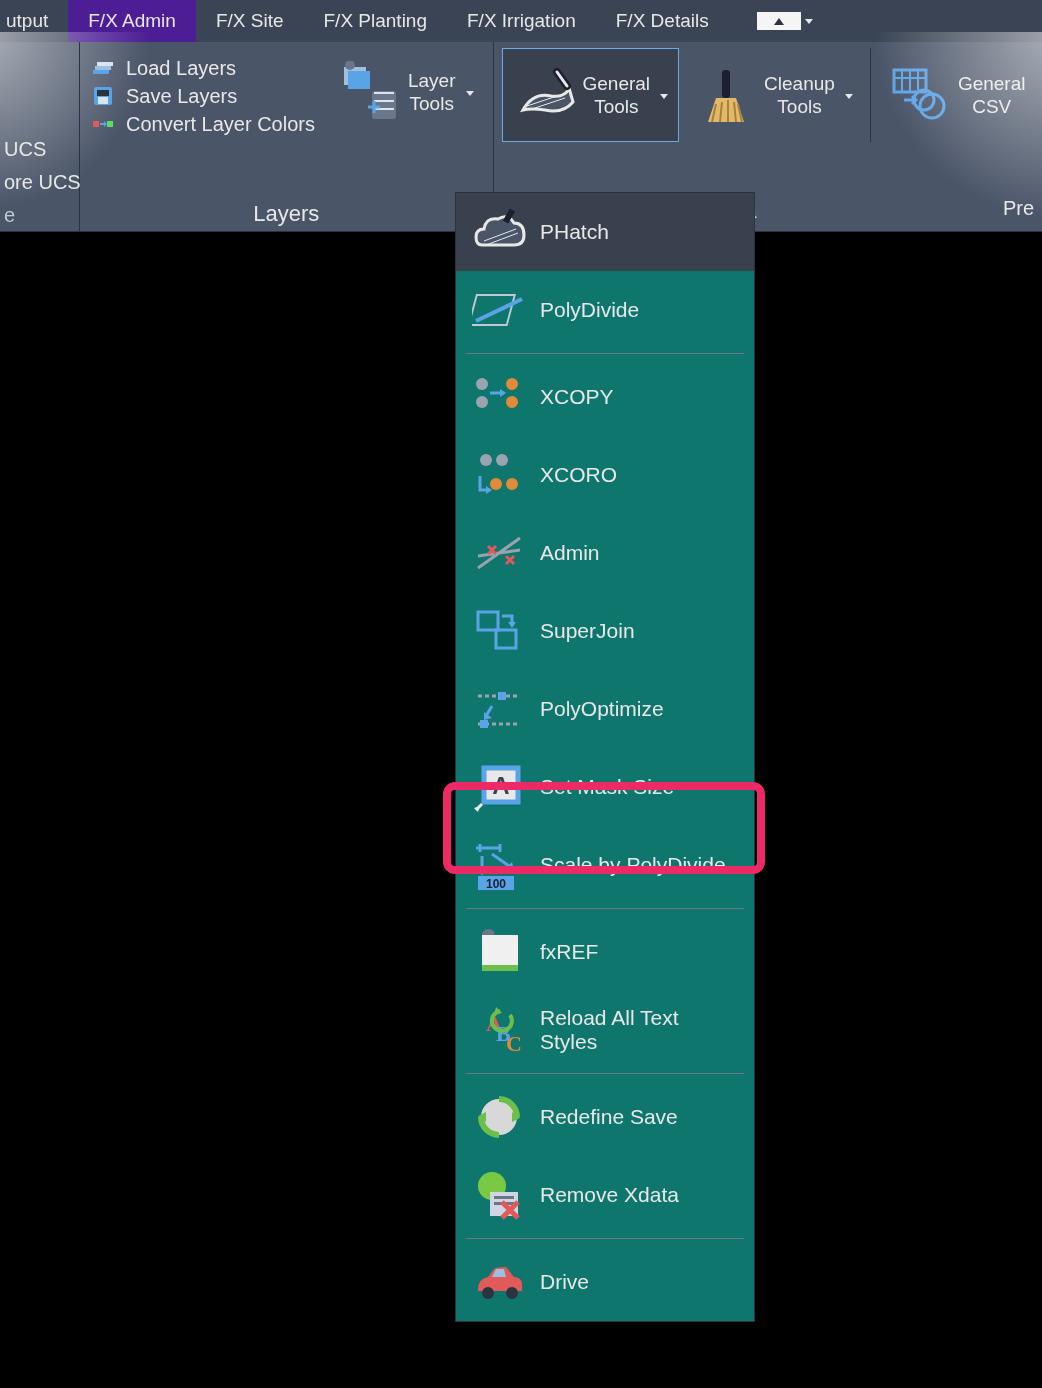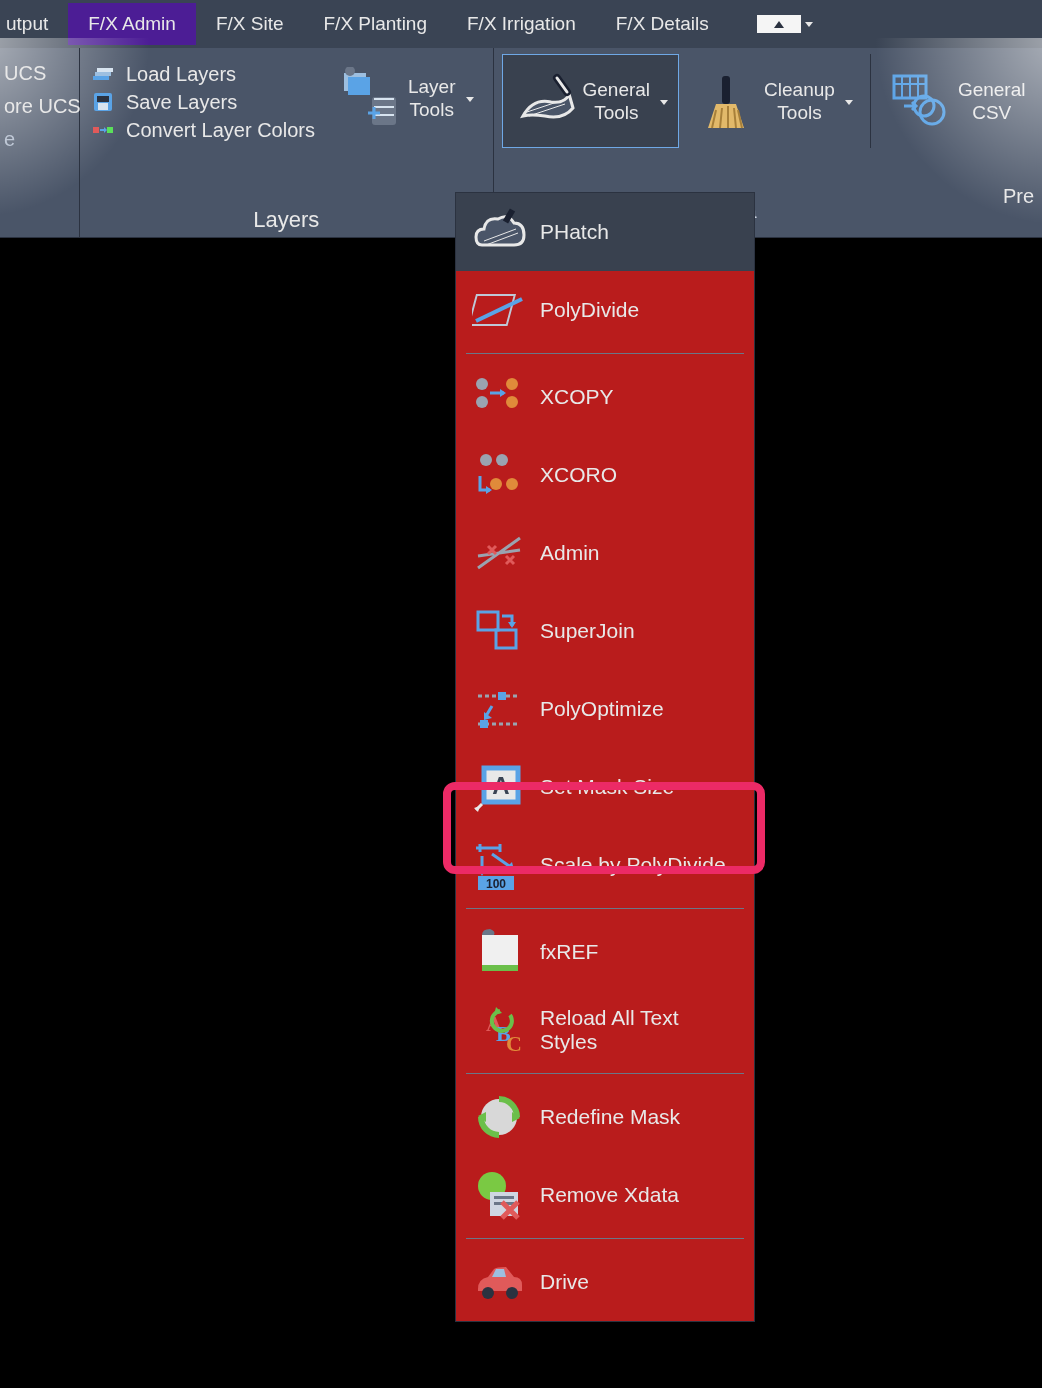--- a/index.html
+++ b/index.html
@@ -8,21 +8,21 @@
     height: 1388px;
     background: #000;
     font-family: "Segoe UI", Arial, sans-serif;
     color: #e8e8e8;
     overflow: hidden;
     position: relative;
   }
   .tabstrip {
     display: flex;
     background: #3a4454;
-    height: 48px;
+    height: 42px;
     align-items: center;
     padding-left: 0;
   }
   .tab {
     padding: 10px 20px;
     color: #e8e8e8;
     font-size: 19px;
     cursor: pointer;
     white-space: nowrap;
   }
@@ -106,21 +106,21 @@
 
   .right-panel-list { display:flex; flex-direction:column; gap:8px; padding:6px 2px 0 2px; }
   .right-row { display:flex; align-items:center; gap:8px; font-size:20px; white-space:nowrap;}
   .right-row .picon { width:28px; height:24px; }
 
   
   .dropdown {
     position:absolute;
     left:455px; top:192px;
     width:300px;
-    background:#b91c1c;
+    background:#0f766e;
     border:1px solid #2b3240;
     display:flex; flex-direction:column;
     z-index: 10;
   }
   .dd-item {
     display:flex; align-items:center; gap:14px;
     padding:12px 16px;
     cursor:pointer;
     border-bottom: none;
   }
@@ -136,39 +136,39 @@
     border:8px solid #ec2a66;
     border-radius:12px;
     z-index:20;
     pointer-events:none;
   }
 
   
   .behind-text {
     position:absolute; left:740px; top:200px; font-size:20px; color:#cfd6e2;
   }
-  .pr-text { position:absolute; right:8px; top:185px; font-size:20px; color:#e8e8e8; }
+  .pr-text { position:absolute; right:8px; top:197px; font-size:20px; color:#e8e8e8; }
 </style>
 </head>
 <body>
 
 <div class="tabstrip">
   <div class="tab partial-left">utput</div>
   <div class="tab active">F/X Admin</div>
   <div class="tab">F/X Site</div>
   <div class="tab">F/X Planting</div>
   <div class="tab">F/X Irrigation</div>
   <div class="tab">F/X Details</div>
   <div class="pill"></div>
   <span class="caret-down" style="margin-left:4px;"></span>
 </div>
 
 <div class="ribbon">
 
-  <div class="panel left-cut" style="width:80px;">
+  <div class="panel left-cut" style="width:80px;justify-content:flex-end;">
     <div class="leftcol">
       <div class="small-item">UCS</div>
       <div class="small-item">ore UCS</div>
       <div class="small-item dim">e</div>
     </div>
   </div>
 
   <div class="panel layers-panel">
     <div class="layers-body">
       <div class="layer-list">
@@ -431,21 +431,21 @@
   <div class="dd-sep"></div>
 
   <div class="dd-item">
     <svg class="dicon" viewBox="0 0 54 54">
         <circle cx="27" cy="27" r="18" fill="#d8d8d8"></circle>
         <path d="M27 9 A18 18 0 0 1 45 27" stroke="#6bbf4a" stroke-width="6" fill="none"></path>
         <path d="M27 45 A18 18 0 0 1 9 27" stroke="#6bbf4a" stroke-width="6" fill="none"></path>
         <path d="M40 22 L48 28 L40 32" fill="#6bbf4a"></path>
         <path d="M14 32 L6 26 L14 22" fill="#6bbf4a"></path>
       </svg>
-    <span>Redefine Mask</span>
+    <span>Redefine Save</span>
   </div>
   <div class="dd-item">
     <svg class="dicon" viewBox="0 0 54 54">
         <circle cx="20" cy="18" r="14" fill="#7ac943"></circle>
         <rect x="18" y="24" width="28" height="24" fill="#cfd6e2"></rect>
         <rect x="22" y="28" width="20" height="3" fill="#6b7688"></rect>
         <rect x="22" y="34" width="20" height="3" fill="#6b7688"></rect>
         <path d="M30 34 L46 50 M46 34 L30 50" stroke="#e05a5a" stroke-width="5"></path>
       </svg>
     <span>Remove Xdata</span>

